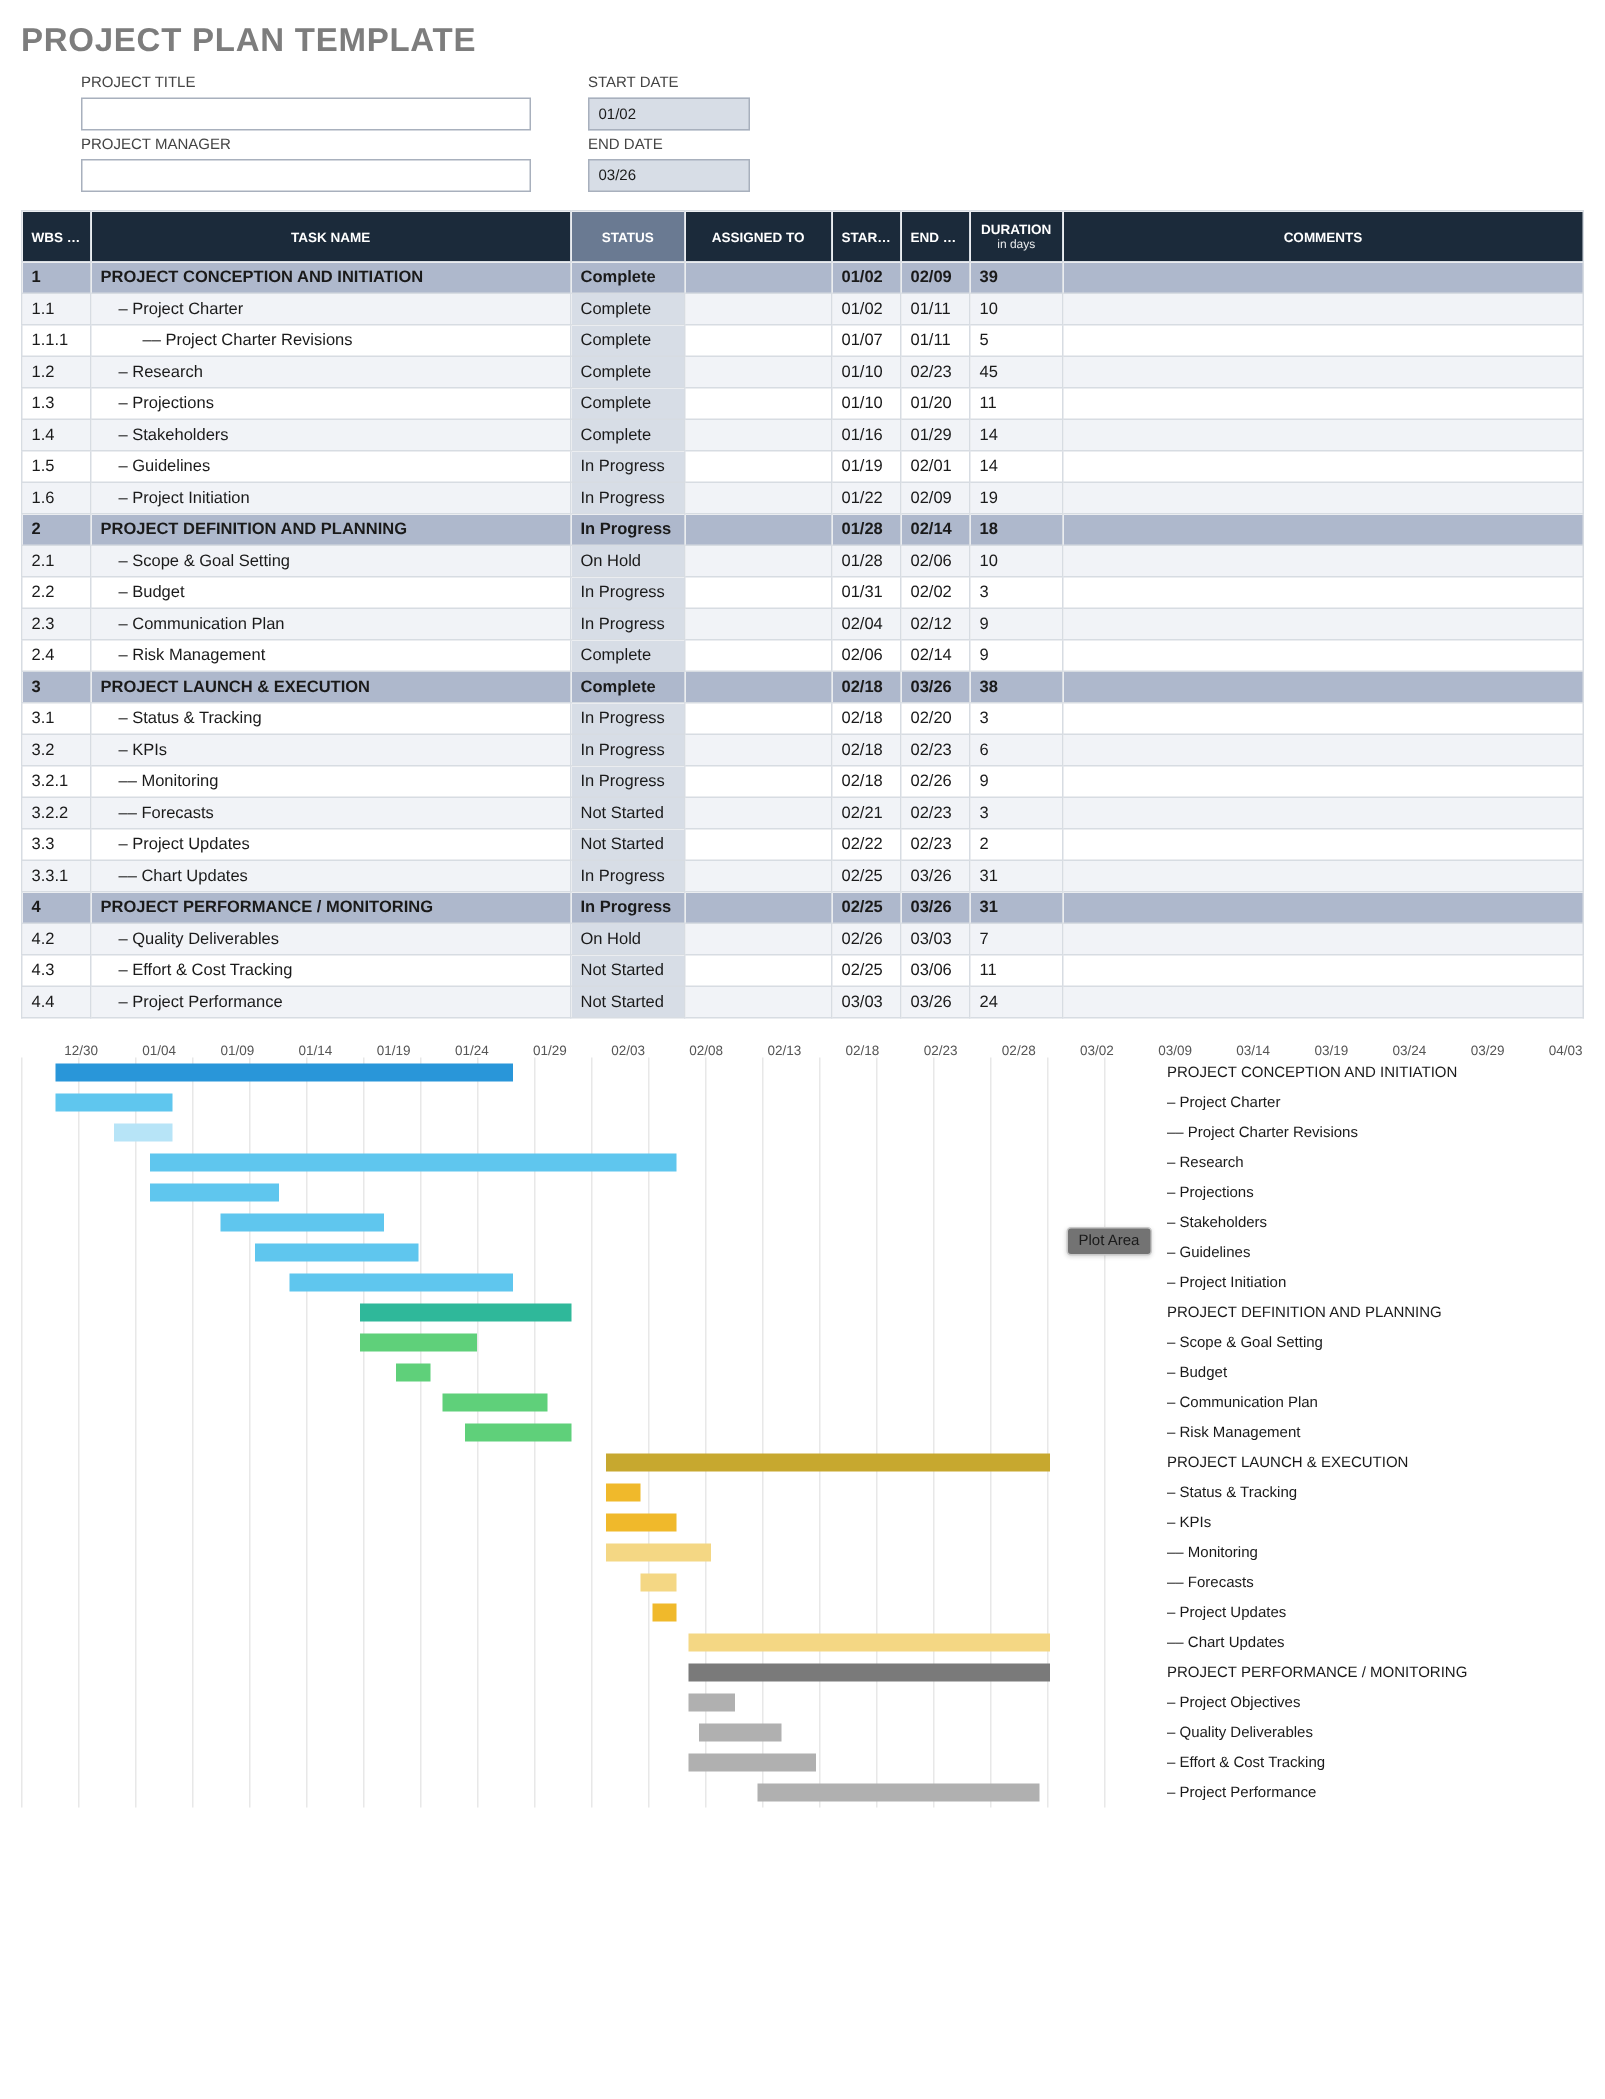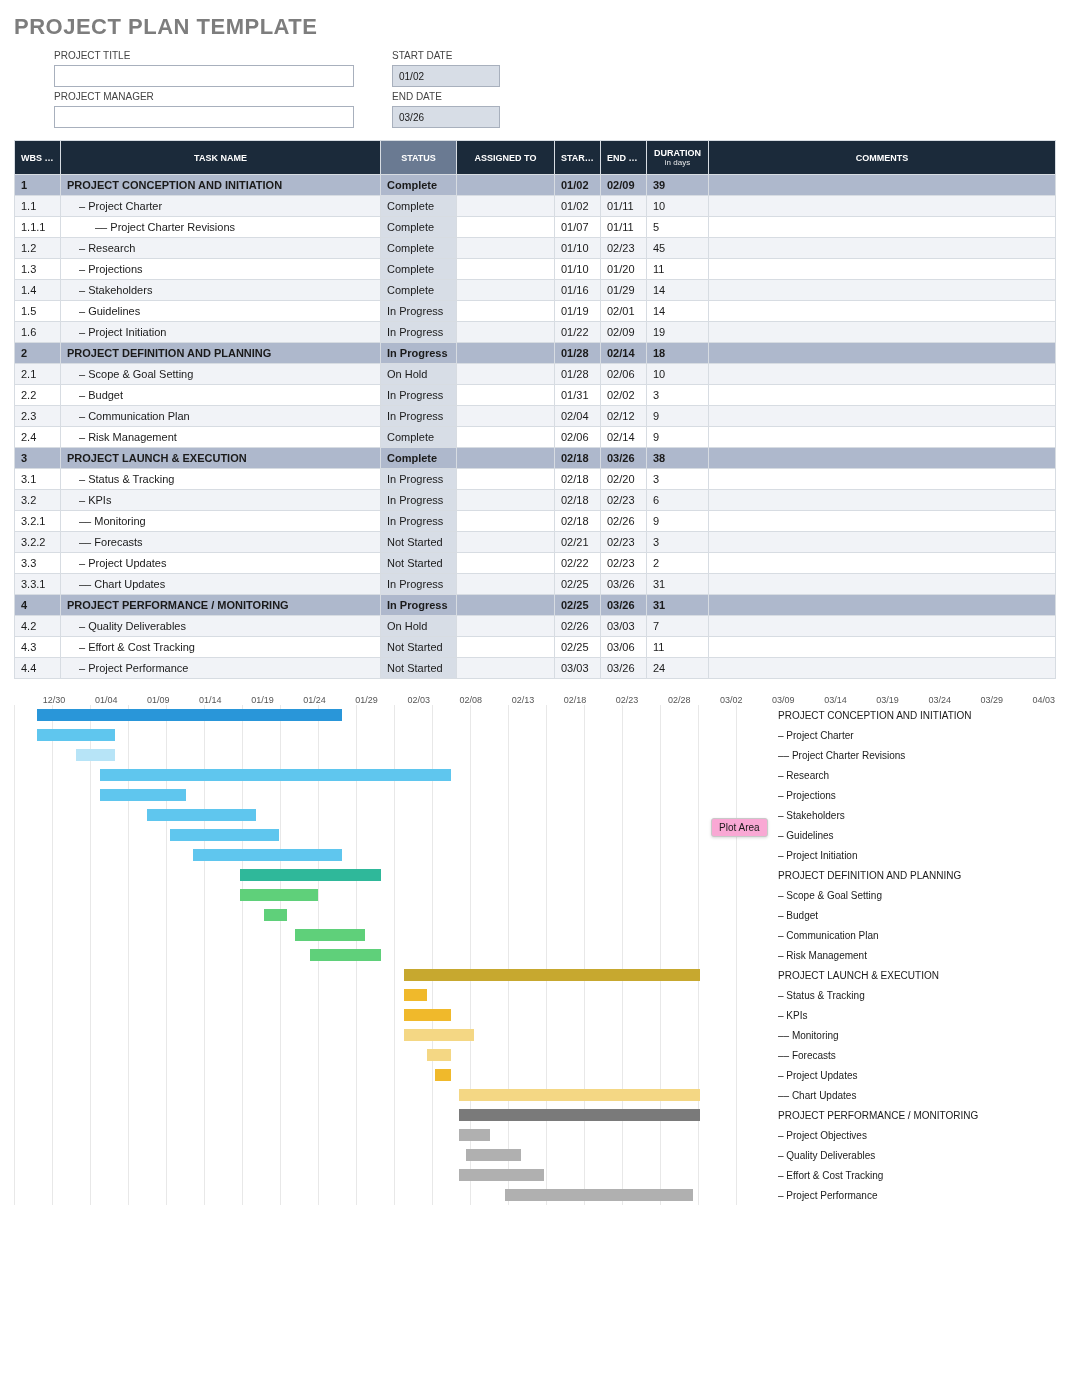--- a/index.html
+++ b/index.html
@@ -37,21 +37,21 @@
   .axis span{width:46px;text-align:center;margin-left:28px;}
   .gantt-body{display:flex;}
   .plot{position:relative;width:760px;}
   .grid{position:absolute;inset:0;display:flex;pointer-events:none;}
   .grid div{border-left:1px solid #e8e8e8;width:46px;height:100%;}
   .rows{position:relative;}
   .bar-row{height:20px;display:flex;align-items:center;position:relative;}
   .bar{position:absolute;height:12px;}
   .legend{flex:1;font-size:10px;}
   .legend div{height:20px;display:flex;align-items:center;padding-left:4px;white-space:nowrap;}
-  .plot-area-btn{position:absolute;left:697px;top:113px;background:#f9a8d4;border:1px solid #c9c9c9;border-radius:3px;padding:3px 7px;font-size:10px;box-shadow:0 1px 3px rgba(0,0,0,.15);}
+  .plot-area-btn{position:absolute;left:697px;top:113px;background:#737373;border:1px solid #c9c9c9;border-radius:3px;padding:3px 7px;font-size:10px;box-shadow:0 1px 3px rgba(0,0,0,.15);}
 </style>
 </head>
 <body>
 
 <h1>PROJECT PLAN TEMPLATE</h1>
 
 <div class="meta">
   <div class="meta-col">
     <span class="meta-label">PROJECT TITLE</span>
     <input class="meta-input" style="">

